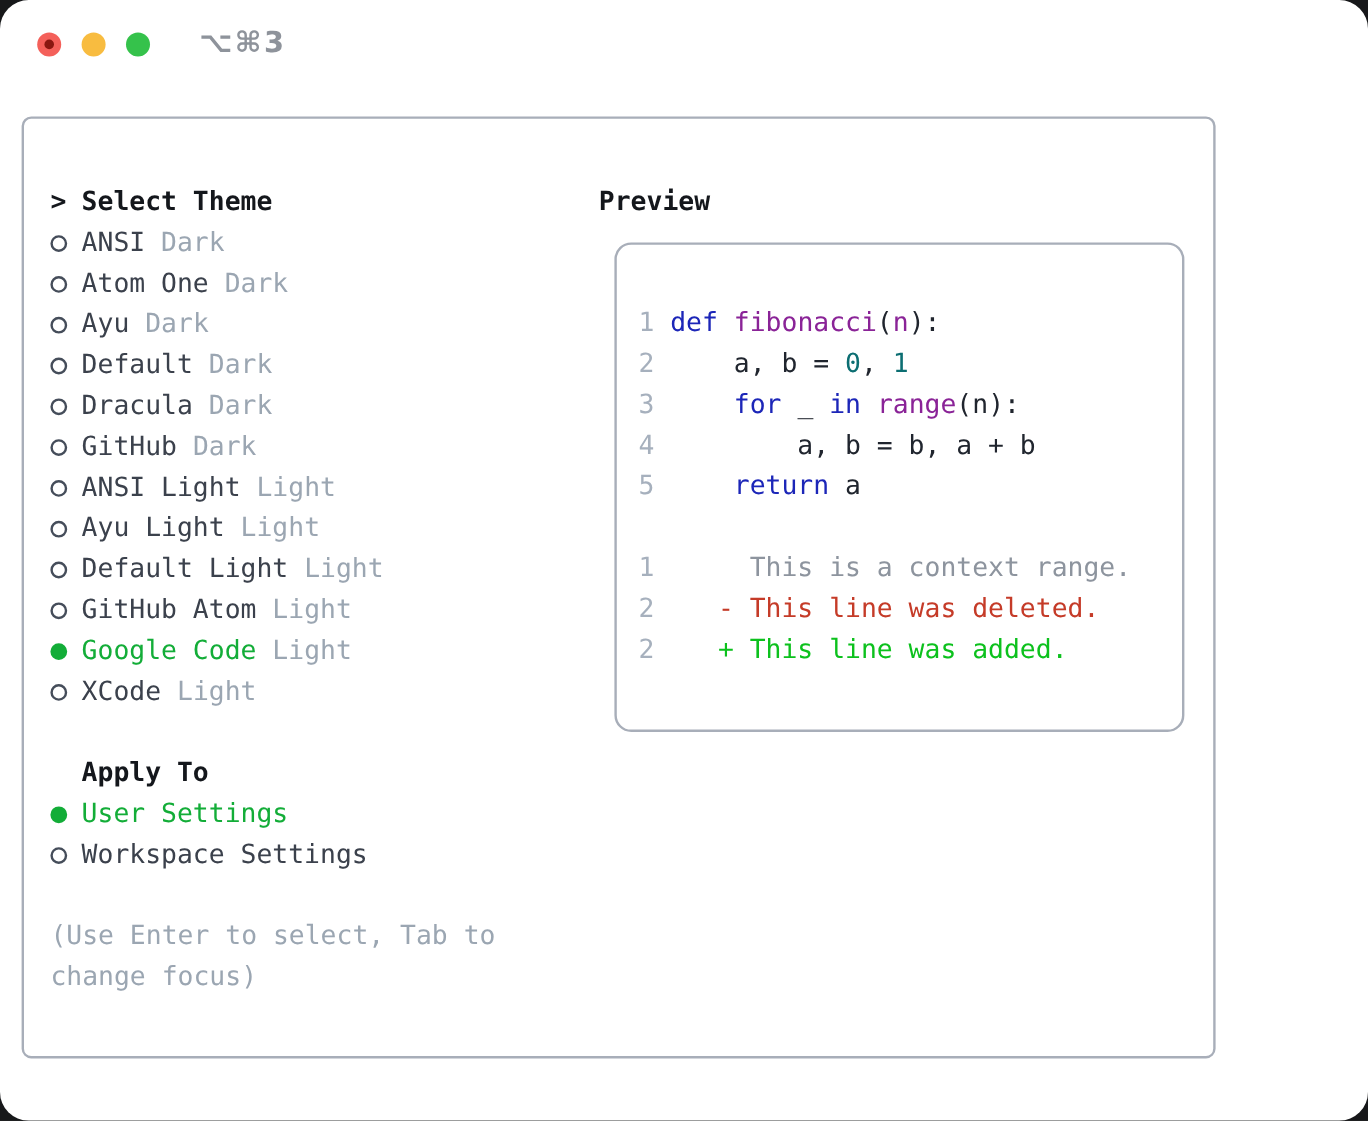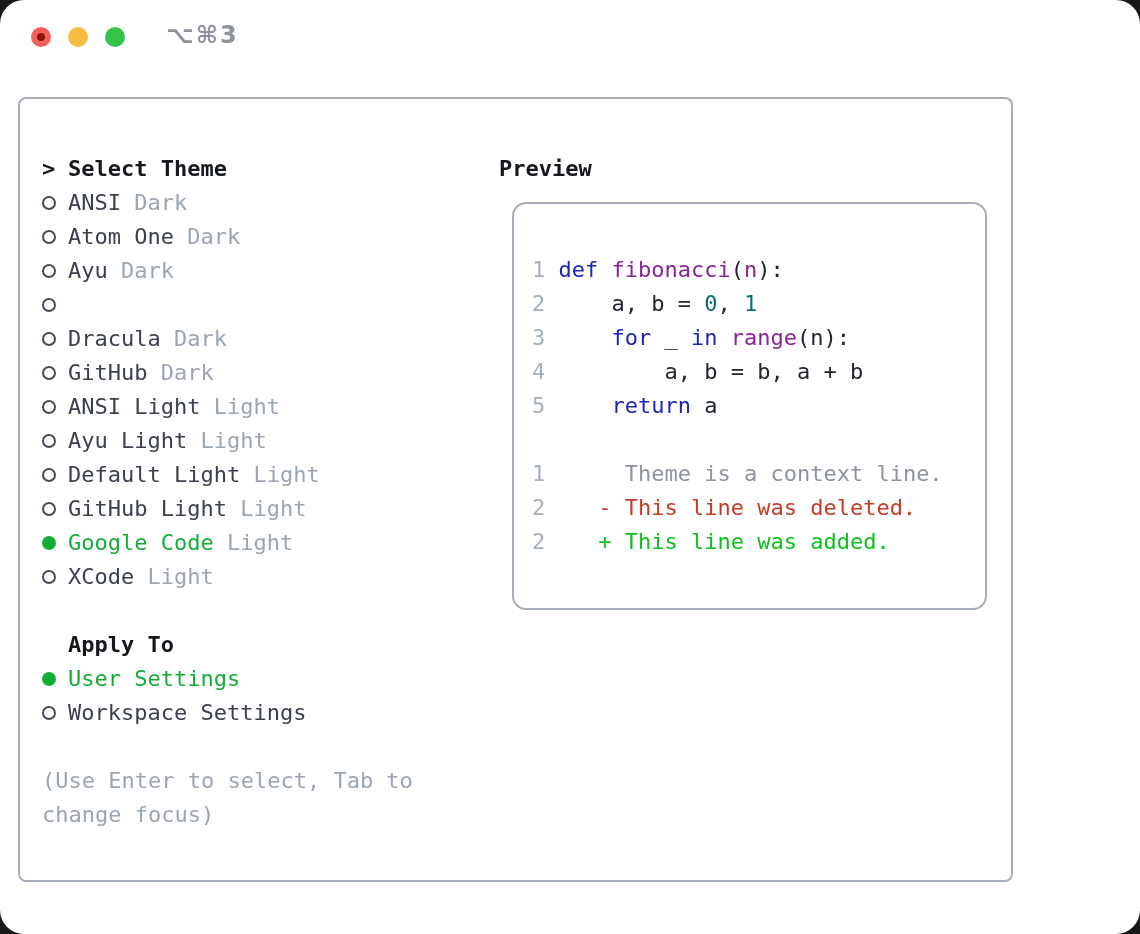--- a/index.html
+++ b/index.html
@@ -77,27 +77,27 @@
         <div class="row">
           <span class="marker">
             <span class="caret">&gt;</span>
           </span>
           <span class="hdr">Select Theme</span>
         </div>
         <div id="theme-items">
             <div class="row"><span class="marker"><span class="radio"></span></span><span><span class="item-name">ANSI</span> <span class="item-variant">Dark</span></span></div>
             <div class="row"><span class="marker"><span class="radio"></span></span><span><span class="item-name">Atom One</span> <span class="item-variant">Dark</span></span></div>
             <div class="row"><span class="marker"><span class="radio"></span></span><span><span class="item-name">Ayu</span> <span class="item-variant">Dark</span></span></div>
-            <div class="row"><span class="marker"><span class="radio"></span></span></div>
+            <div class="row"><span class="marker"><span class="radio"></span></span><span><span class="item-name">Default</span> <span class="item-variant">Dark</span></span></div>
             <div class="row"><span class="marker"><span class="radio"></span></span><span><span class="item-name">Dracula</span> <span class="item-variant">Dark</span></span></div>
             <div class="row"><span class="marker"><span class="radio"></span></span><span><span class="item-name">GitHub</span> <span class="item-variant">Dark</span></span></div>
             <div class="row"><span class="marker"><span class="radio"></span></span><span><span class="item-name">ANSI Light</span> <span class="item-variant">Light</span></span></div>
             <div class="row"><span class="marker"><span class="radio"></span></span><span><span class="item-name">Ayu Light</span> <span class="item-variant">Light</span></span></div>
             <div class="row"><span class="marker"><span class="radio"></span></span><span><span class="item-name">Default Light</span> <span class="item-variant">Light</span></span></div>
-            <div class="row"><span class="marker"><span class="radio"></span></span><span><span class="item-name">GitHub Light</span> <span class="item-variant">Light</span></span></div>
+            <div class="row"><span class="marker"><span class="radio"></span></span><span><span class="item-name">GitHub Atom</span> <span class="item-variant">Light</span></span></div>
             <div class="row selected"><span class="marker"><span class="radio on"></span></span><span><span class="item-name">Google Code</span> <span class="item-variant">Light</span></span></div>
             <div class="row"><span class="marker"><span class="radio"></span></span><span><span class="item-name">XCode</span> <span class="item-variant">Light</span></span></div>
           </div>
 
         <div class="spacer"></div>
 
         <div class="row">
           <span class="marker"></span>
           <span class="hdr" style="font-weight:700;color:var(--header_text);">Apply To</span>
         </div>
@@ -115,21 +115,21 @@
       <div class="preview-label">Preview</div>
 
       <div class="preview-box">
         <div id="code-lines">
             <div class="code-line"><span class="seg-num">1</span><span class="seg-plain"> </span><span class="seg-kw">def</span><span class="seg-plain"> </span><span class="seg-fn">fibonacci</span><span class="seg-plain">(</span><span class="seg-fn">n</span><span class="seg-plain">):</span></div>
             <div class="code-line"><span class="seg-num">2</span><span class="seg-plain">     a, b = </span><span class="seg-lit">0</span><span class="seg-plain">, </span><span class="seg-lit">1</span></div>
             <div class="code-line"><span class="seg-num">3</span><span class="seg-plain">     </span><span class="seg-kw">for</span><span class="seg-plain"> _ </span><span class="seg-kw">in</span><span class="seg-plain"> </span><span class="seg-fn">range</span><span class="seg-plain">(n):</span></div>
             <div class="code-line"><span class="seg-num">4</span><span class="seg-plain">         a, b = b, a + b</span></div>
             <div class="code-line"><span class="seg-num">5</span><span class="seg-plain">     </span><span class="seg-kw">return</span><span class="seg-plain"> a</span></div>
             <div class="code-line">&nbsp;</div>
-            <div class="code-line"><span class="seg-num">1</span><span class="seg-plain">      </span><span class="seg-ctx">Theme is a context line.</span></div>
+            <div class="code-line"><span class="seg-num">1</span><span class="seg-plain">      </span><span class="seg-ctx">This is a context range.</span></div>
             <div class="code-line"><span class="seg-num">2</span><span class="seg-plain">    </span><span class="seg-del">- This line was deleted.</span></div>
             <div class="code-line"><span class="seg-num">2</span><span class="seg-plain">    </span><span class="seg-add">+ This line was added.</span></div>
           </div>
       </div>
 
     </div>
   </div>
 </div>
 
 </body></html>

